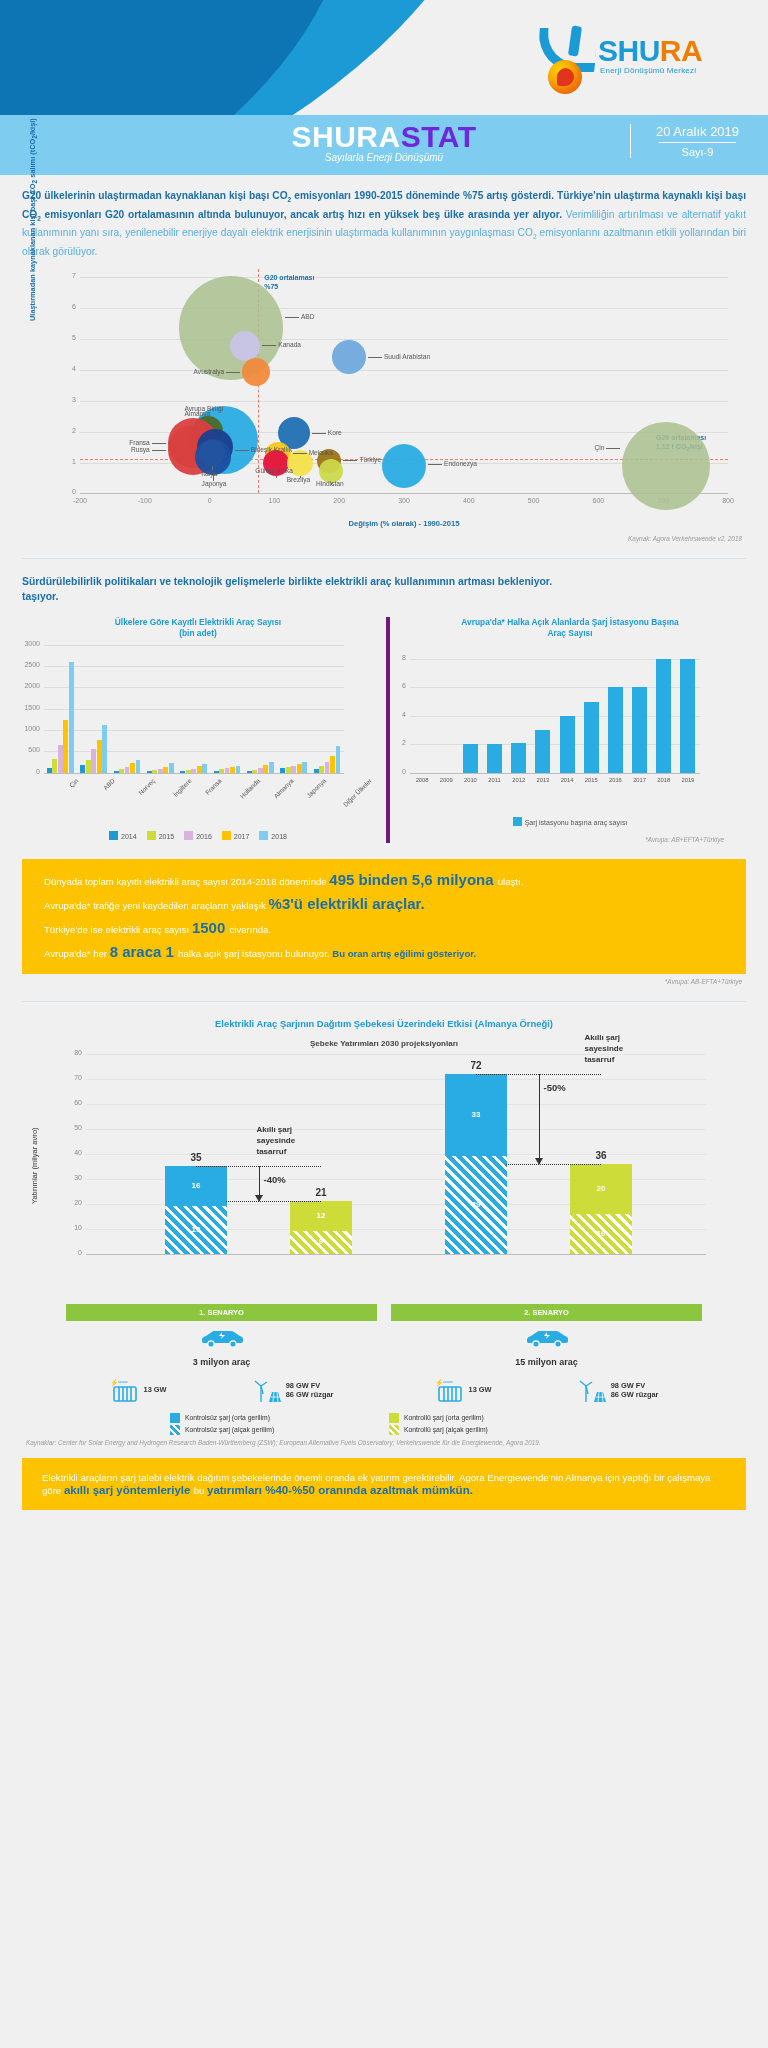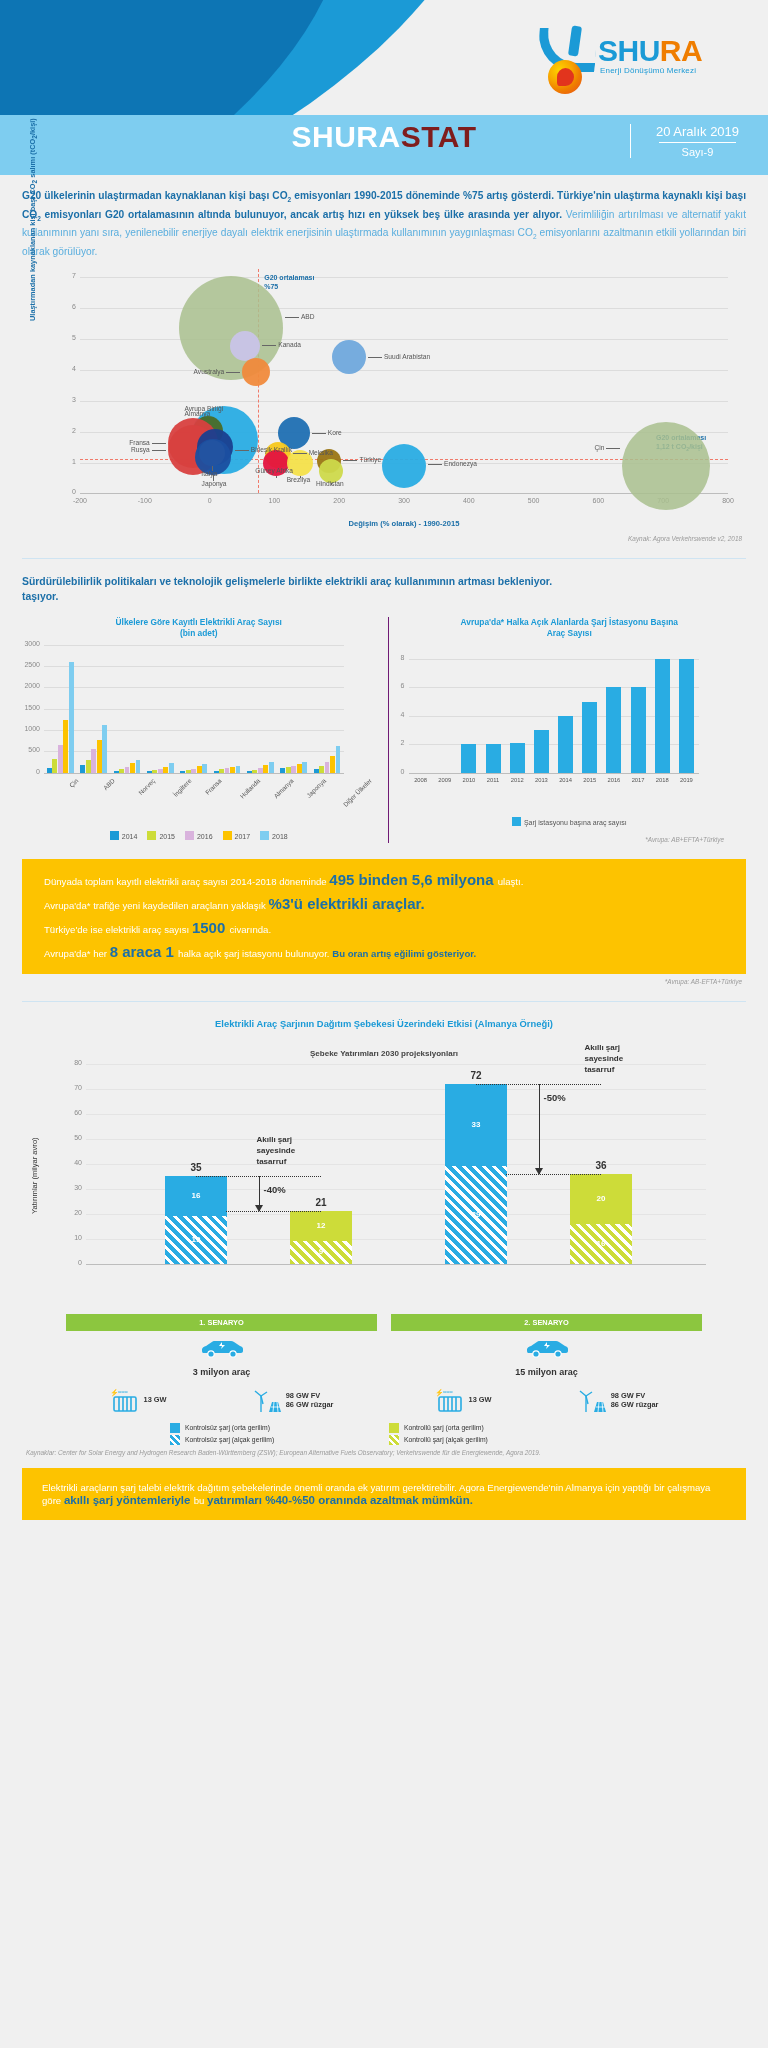--- a/index.html
+++ b/index.html
@@ -30,21 +30,21 @@
   .logo-hook2{ position:absolute; left:36px; top:-2px; width:10px;height:30px;background:#1b9ad6;
         border-radius:3px; transform:rotate(8deg); }
   .logo-ball { position:absolute; left:14px; top:32px; width:34px; height:34px; border-radius:50%;
         background:radial-gradient(circle at 34% 30%, #ffd400 0%, #f7a600 38%, #ef7d00 62%, #e8491e 100%); }
   .logo-ball:after { content:""; position:absolute; left:9px; top:8px; width:17px;height:18px;
         border-radius:50% 50% 50% 20%; background:#e2341d; }
   .banner { position:absolute; left:0; bottom:0; width:768px; height:60px; background:#7ecdf0; }
   .banner-inner { position:relative; height:60px; }
   .stat-title { position:absolute; left:0; right:0; top:5px; text-align:center; }
   .stat-title span { font-size:30px; font-weight:bold; letter-spacing:.5px; }
-  .st-white { color:#ffffff; } .st-blue { color:#7f1d1d; }
+  .st-white { color:#ffffff; } .st-blue { color:#6d28d9; }
   .stat-sub { position:absolute; left:0; right:0; top:37px; text-align:center;
               font-size:10px; font-style:italic; color:#ffffff; }
   .banner-right { position:absolute; right:18px; top:9px; width:120px; text-align:center;
               border-left:1px solid #ffffff; padding-left:14px; }
   .banner-date { font-size:13px; color:#ffffff; }
   .banner-rule { height:1px; background:#ffffff; margin:3px 14px; }
   .banner-issue { font-size:11px; color:#ffffff; }
 
   
   .wrap { padding:0 22px; }
@@ -74,40 +74,40 @@
   .hdash { position:absolute; height:0; border-top:1.4px dashed #f07a6a; width:100%; left:0; }
   .bub { position:absolute; border-radius:50%; transform:translate(-50%,-50%); }
   .blab { position:absolute; font-size:6.6px; color:#555; white-space:nowrap; }
   .lead { position:absolute; background:#666; height:1px; }
   .leadv { position:absolute; background:#666; width:1px; }
   .note { position:absolute; font-size:7px; font-weight:bold; color:#1b6fa8; line-height:9px; }
 
   
   .duo { display:flex; gap:0; padding:0 18px; margin-top:12px; }
   .col { flex:1; position:relative; }
-  .col.left { border-right:1px solid #701a75; padding-right:8px; }
+  .col.left { border-right:4px solid #701a75; padding-right:8px; }
   .col.right { }
   .ch-title { text-align:center; font-size:8.4px; font-weight:bold; color:#1b9ad6; line-height:11px; }
   .plot { position:relative; margin-top:6px; }
   .bar { position:absolute; bottom:0; }
   .lgd { display:flex; justify-content:center; gap:10px; margin-top:14px; font-size:7px; color:#555; }
   .lgd span.sw { display:inline-block; width:9px; height:9px; vertical-align:-1px; margin-right:3px; }
   .rotlab { position:absolute; font-size:6.4px; color:#555; white-space:nowrap;
             transform:rotate(-45deg); transform-origin:right top; text-align:right; }
 
   
   .facts { background:#fdc300; margin:16px 22px 0; padding:14px 22px; }
   .facts p { font-size:9.6px; line-height:13px; color:#ffffff; margin-bottom:9px; }
   .facts p:last-child { margin-bottom:0; }
   .facts b { color:#1b6fa8; font-weight:bold; }
   .facts .big { font-size:15px; font-weight:bold; color:#1b6fa8; }
 
   
   .de-title { text-align:center; font-size:9.4px; font-weight:bold; color:#1b9ad6; margin-top:4px; }
-  .de-sub { text-align:center; font-size:8px; font-weight:bold; color:#444; margin-top:20px; }
+  .de-sub { text-align:center; font-size:8px; font-weight:bold; color:#444; margin-top:10px; }
   .de-chart { position:relative; width:724px; height:250px; margin:6px auto 0; }
   .scen { position:relative; width:724px; margin:0 auto; }
   .scen-band { height:17px; line-height:17px; text-align:center; font-size:7.4px;
                font-weight:bold; color:#ffffff; }
   .kpi { font-size:9px; font-weight:bold; color:#333; text-align:center; }
   .vlbl { position:absolute; font-size:8px; font-weight:bold; color:#ffffff; }
   .concl { background:#fdc300; margin:12px 22px 0; padding:13px 20px; }
   .concl p { font-size:9.6px; line-height:13.4px; color:#ffffff; }
   .concl .bb { color:#1b6fa8; font-weight:bold; font-size:11.5px; }
 </style>
@@ -128,20 +128,21 @@
       <span class="logo-shu">SHU</span><span class="logo-ra">RA</span>
     </div>
     <div class="logo-sub">Enerji Dönüşümü Merkezi</div>
   </div>
 
   <div class="banner">
     <div class="banner-inner">
       <div class="stat-title">
         <span class="st-white">SHURA</span><span class="st-blue">STAT</span>
       </div>
+      <div class="stat-sub">Sayılarla Enerji Dönüşümü</div>
       <div class="banner-right">
         <div class="banner-date">20 Aralık 2019</div>
         <div class="banner-rule"></div>
         <div class="banner-issue">Sayı-9</div>
       </div>
     </div>
   </div>
 </div>
 
 <div class="wrap">

